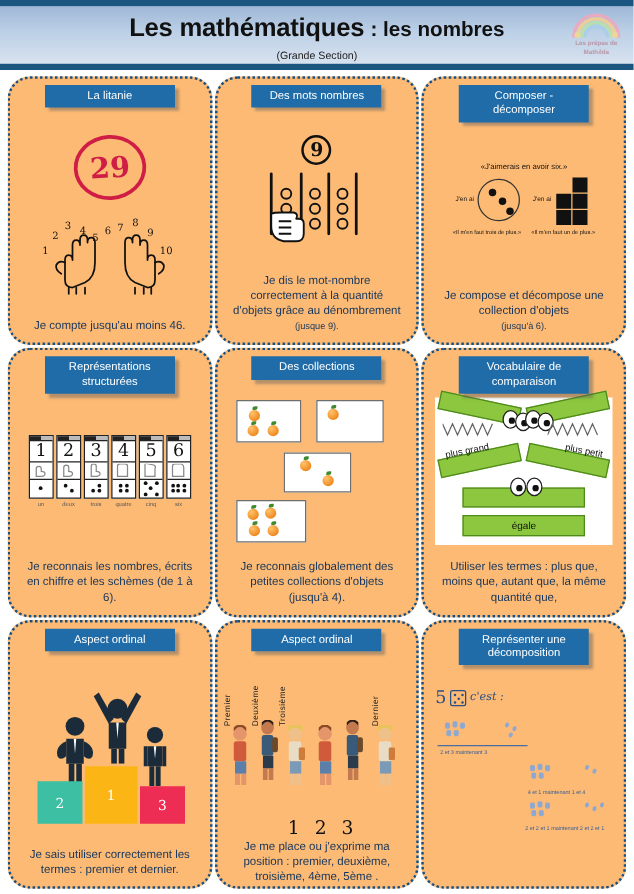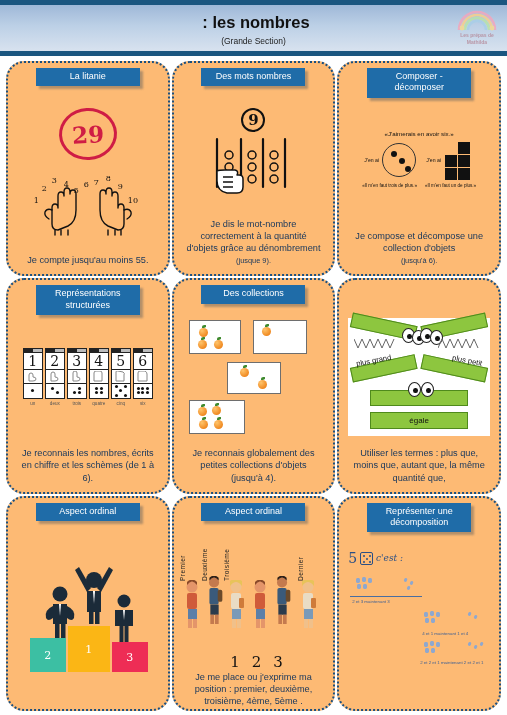--- a/index.html
+++ b/index.html
@@ -229,20 +229,21 @@
   .pat i { position:absolute; width: 3.4px; height: 4.4px; background:#8fa8cf; border-radius: 40%; }
   .decoline { position:absolute; height:1px; background:#4a6ea0; }
   .decotxt { position:absolute; font-size: 4.4px; color:#3c5f94; white-space: nowrap; }
 </style>
 </head>
 <body>
 
 <div class="header">
   <div class="header-inner">
     <div class="title-line">
+      <span class="title-main">Les mathématiques</span>
       <span class="title-sub">: les nombres</span>
     </div>
     <div class="subtitle">(Grande Section)</div>
   </div>
   <div class="logo">
     <svg class="rainbow" viewBox="0 0 44 22">
       <path d="M4 21 A18 18 0 0 1 40 21" fill="none" stroke="#f2a6bd" stroke-width="2.6"></path>
       <path d="M7 21 A15 15 0 0 1 37 21" fill="none" stroke="#f8cf8a" stroke-width="2.6"></path>
       <path d="M10 21 A12 12 0 0 1 34 21" fill="none" stroke="#b9e3a8" stroke-width="2.6"></path>
       <path d="M13 21 A9 9 0 0 1 31 21" fill="none" stroke="#a8cfe8" stroke-width="2.6"></path>
@@ -277,21 +278,21 @@
         <span class="cnum" style="left:36px; top:16px;">4</span>
         <span class="cnum" style="left:46px; top:22px;">5</span>
         <span class="cnum" style="left:56px; top:16px;">6</span>
         <span class="cnum" style="left:66px; top:14px;">7</span>
         <span class="cnum" style="left:78px; top:10px;">8</span>
         <span class="cnum" style="left:90px; top:18px;">9</span>
         <span class="cnum" style="left:100px;top:32px;">10</span>
       </div>
     </div>
     <div class="card-caption">
-      <span>Je compte jusqu'au moins 55.</span>
+      <span>Je compte jusqu'au moins 46.</span>
     </div>
   </div>
 
   <div class="card">
     <div class="card-badge">Des mots nombres</div>
     <div class="card-art">
       <div class="circle9">9</div>
       <div class="abacus">
         <svg width="84" height="62" viewBox="0 0 84 62">
           <g stroke="#111" stroke-width="2.2" stroke-linecap="round">
@@ -539,20 +540,21 @@
           <span class="orange" style="left:24px; top:19px;"></span>
         </div>
       </div>
     </div>
     <div class="card-caption">
       <span>Je reconnais globalement des petites collections d'objets (jusqu'à 4).</span>
     </div>
   </div>
 
   <div class="card">
+    <div class="card-badge">Vocabulaire de comparaison</div>
     <div class="card-art">
       <div class="vocab">
 
         <div class="vbar" style="left:2px; top:8px; width:66px; height:15px; transform: rotate(12deg); transform-origin: right center;"></div>
         <div class="vbar" style="left:2px; top:36px; width:66px; height:15px; transform: rotate(-12deg); transform-origin: right center;"></div>
         <div class="veye" style="left:54px; top:10px;"></div>
         <div class="veye" style="left:64px; top:12px;"></div>
         <svg class="teeth" style="left:6px; top:20px;" width="46" height="14" viewBox="0 0 46 14">
           <path d="M0 1 L4 10 L8 1 L12 10 L16 1 L20 10 L24 1 L28 10 L32 1 L36 10 L40 1" fill="none" stroke="#666" stroke-width="1"></path>
         </svg>
@@ -610,20 +612,23 @@
           <rect x="22" y="16" width="3" height="16" fill="#1b2b39"></rect>
           <rect x="11.5" y="32" width="4" height="16" fill="#1b2b39"></rect>
           <rect x="16.5" y="32" width="4" height="16" fill="#1b2b39"></rect>
           <path d="M15 16 L16 26 L17 16 Z" fill="#fff"></path>
         </svg>
 
         <div class="pblock" style="left:8px;  top:86px; width:36px; height:34px; background:#3cbfa3;">2</div>
         <div class="pblock" style="left:46px; top:74px; width:42px; height:46px; background:#fbb615;">1</div>
         <div class="pblock" style="left:90px; top:90px; width:36px; height:30px; background:#ee2d55;">3</div>
       </div>
+    </div>
+    <div class="card-caption">
+      <span>Je sais utiliser correctement les termes : premier et dernier.</span>
     </div>
   </div>
 
   <div class="card">
     <div class="card-badge">Aspect ordinal</div>
     <div class="card-art">
       <div class="ordline">
         <span class="ordlbl" style="left:4px;  top:50px;">Premier</span>
         <span class="ordlbl" style="left:26px; top:50px;">Deuxième</span>
         <span class="ordlbl" style="left:48px; top:50px;">Troisième</span>

